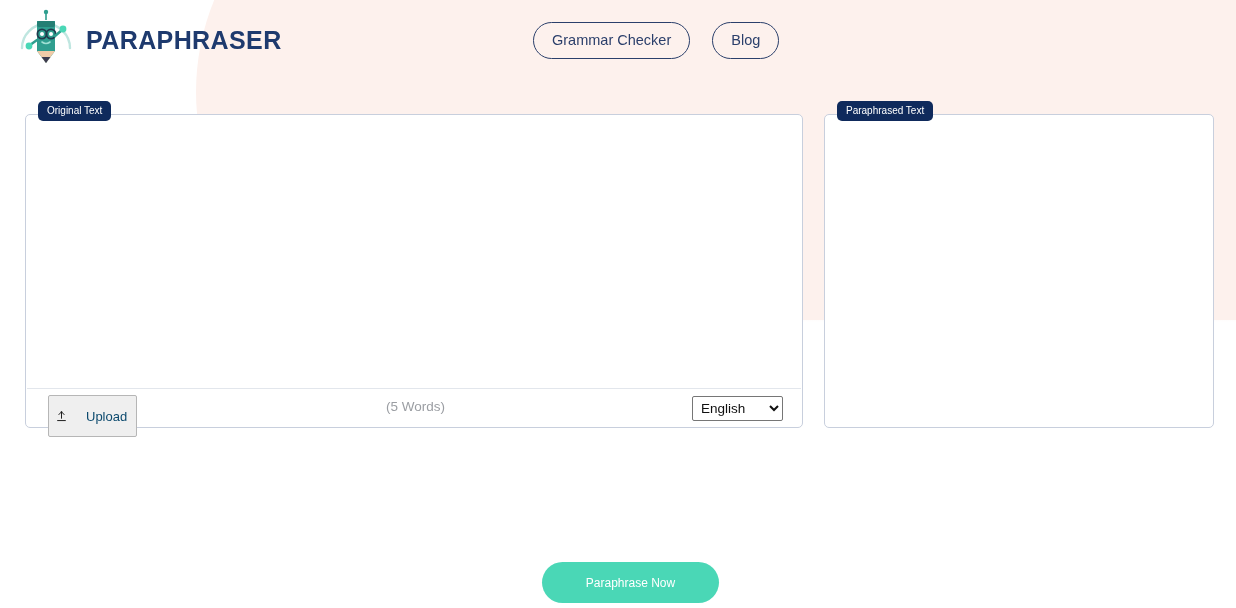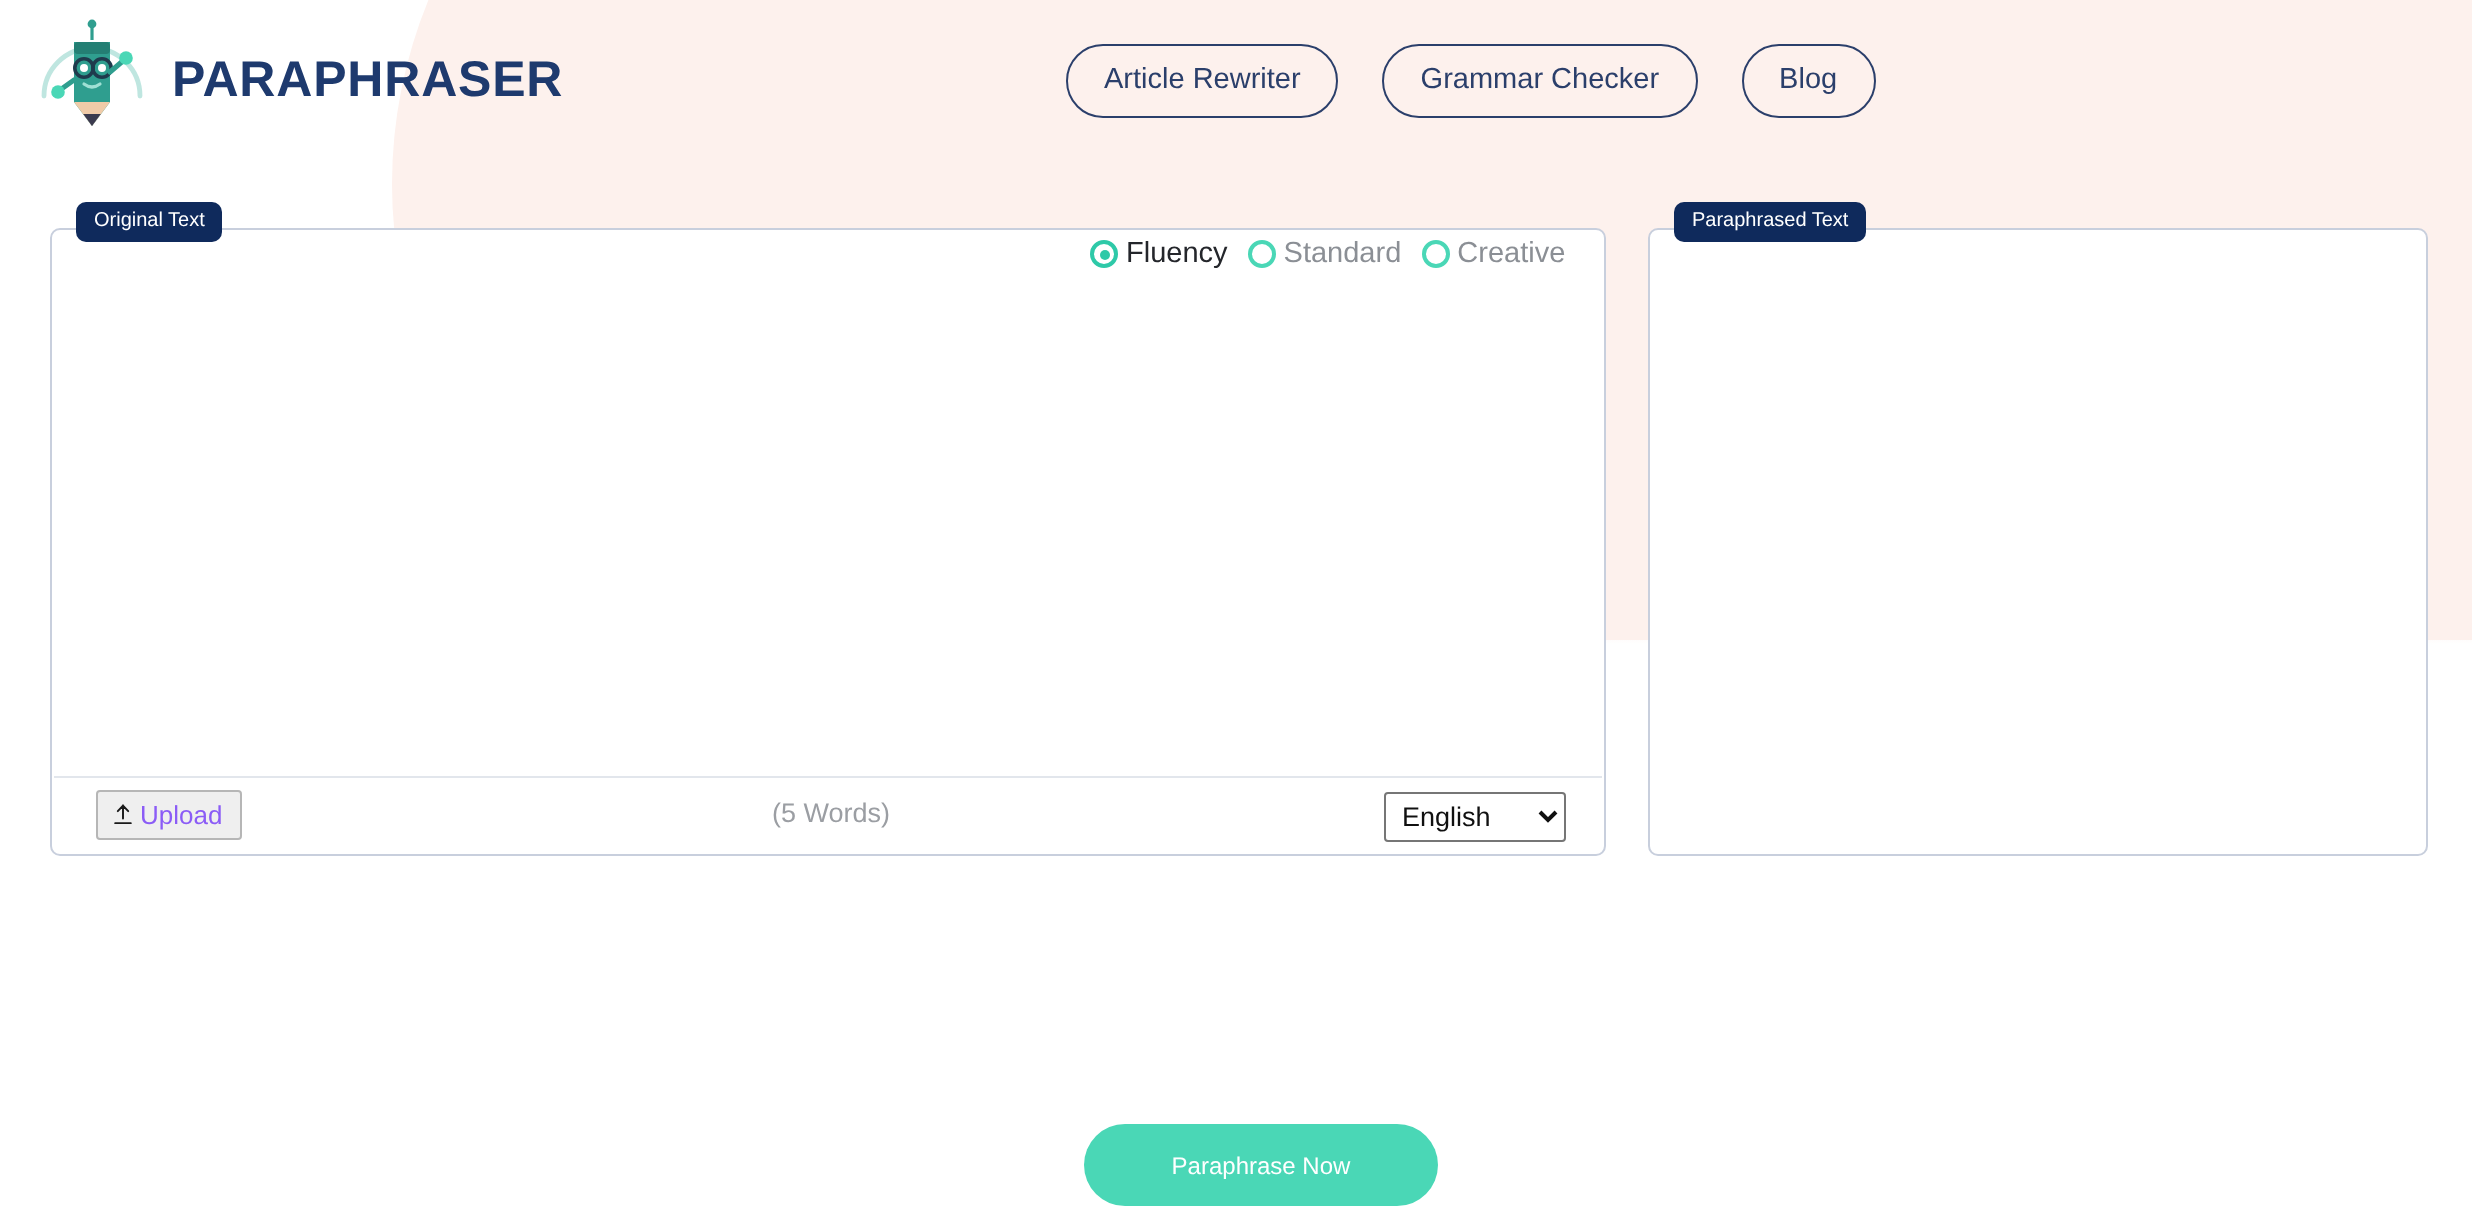--- a/index.html
+++ b/index.html
@@ -165,30 +165,30 @@
     width: 774px; height: 1px;
     background: #e2e6ec;
     z-index: 4;
   }
 
   
   .upload-btn {
     position: absolute;
     left: 48px; top: 395px;
     z-index: 5;
-    height: 25px;
+    height: 42px;
     padding: 0 9px 0 6px;
     display: flex;
     align-items: center;
-    gap: 2px;
+    gap: 18px;
     background: #efefef;
     border: 1px solid #b6b6b6;
     border-radius: 2px;
     font-size: 13px;
-    color: #8b5cf6;
+    color: #0c4a6e;
     font-family: "Liberation Sans", sans-serif;
     cursor: pointer;
     white-space: nowrap;
   }
   .upload-ico { width: 13px; height: 13px; display: block; }
 
   .word-count {
     position: absolute;
     left: 386px; top: 399px;
     z-index: 5;
@@ -257,43 +257,28 @@
           <path d="M41 28 l7 -6" stroke="#2f9e8f" stroke-width="2.6" stroke-linecap="round"></path>
           <circle cx="49" cy="21" r="3.4" fill="#4ad7b6"></circle>
           <path d="M23 32 l-7 5" stroke="#2f9e8f" stroke-width="2.6" stroke-linecap="round"></path>
           <circle cx="15" cy="38" r="3.4" fill="#4ad7b6"></circle>
         </svg>
       </span>
       <span class="brand-name">PARAPHRASER</span>
     </div>
 
     <nav class="nav">
-      <button class="nav-btn">Article Rewriter</button>
       <button class="nav-btn">Grammar Checker</button>
       <button class="nav-btn">Blog</button>
     </nav>
   </div>
 
   <div class="panel panel-left"></div>
   <div class="panel-badge badge-left">Original Text</div>
 
-  <div class="modes">
-    <label class="mode selected">
-      <span class="radio on"></span>
-      <span class="mode-label">Fluency</span>
-    </label>
-    <label class="mode">
-      <span class="radio"></span>
-      <span class="mode-label">Standard</span>
-    </label>
-    <label class="mode">
-      <span class="radio"></span>
-      <span class="mode-label">Creative</span>
-    </label>
-  </div>
 
   <textarea class="editor-area" placeholder="" style=""></textarea>
 
   <div class="editor-divider"></div>
 
   <button class="upload-btn">
     <span>
       <svg class="upload-ico" viewBox="0 0 16 16" xmlns="http://www.w3.org/2000/svg">
         <path d="M8 2.2 L8 10.2 M8 2.2 L4.8 5.6 M8 2.2 L11.2 5.6" fill="none" stroke="#1a1a1a" stroke-width="1.2" stroke-linecap="round"></path>
         <path d="M3.2 13 H12.8" fill="none" stroke="#1a1a1a" stroke-width="1.2" stroke-linecap="round"></path>

